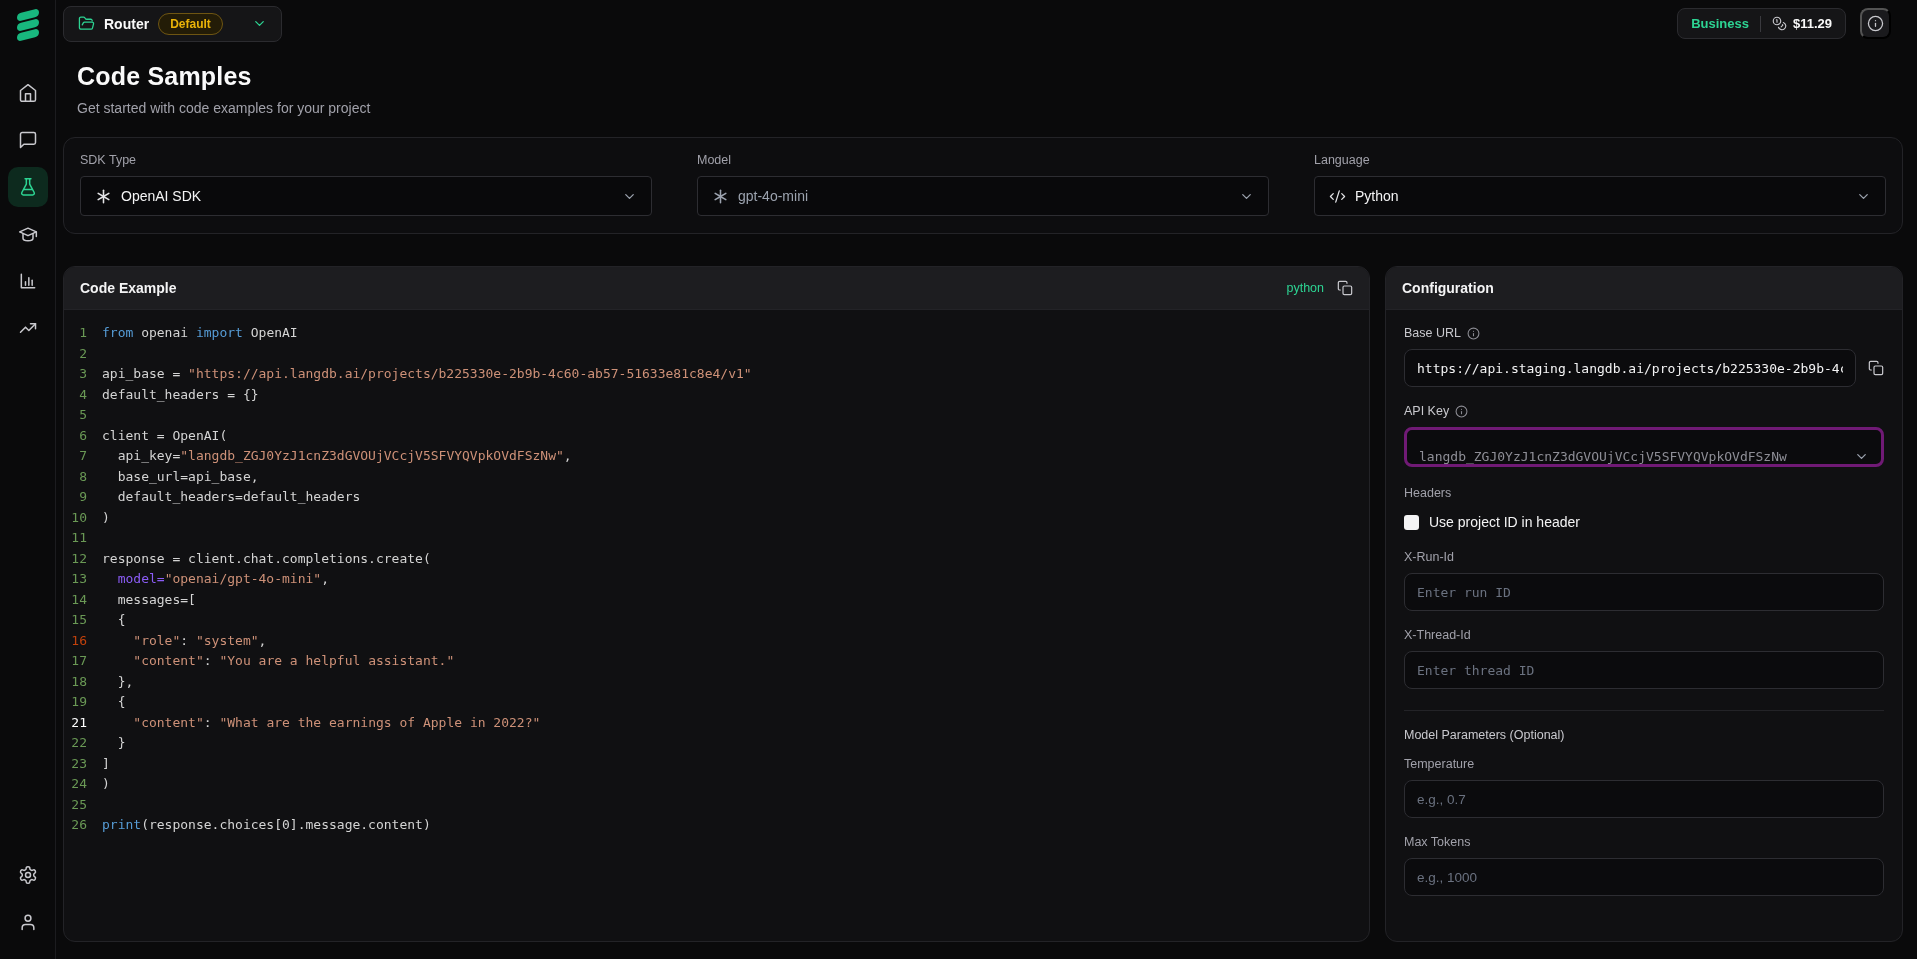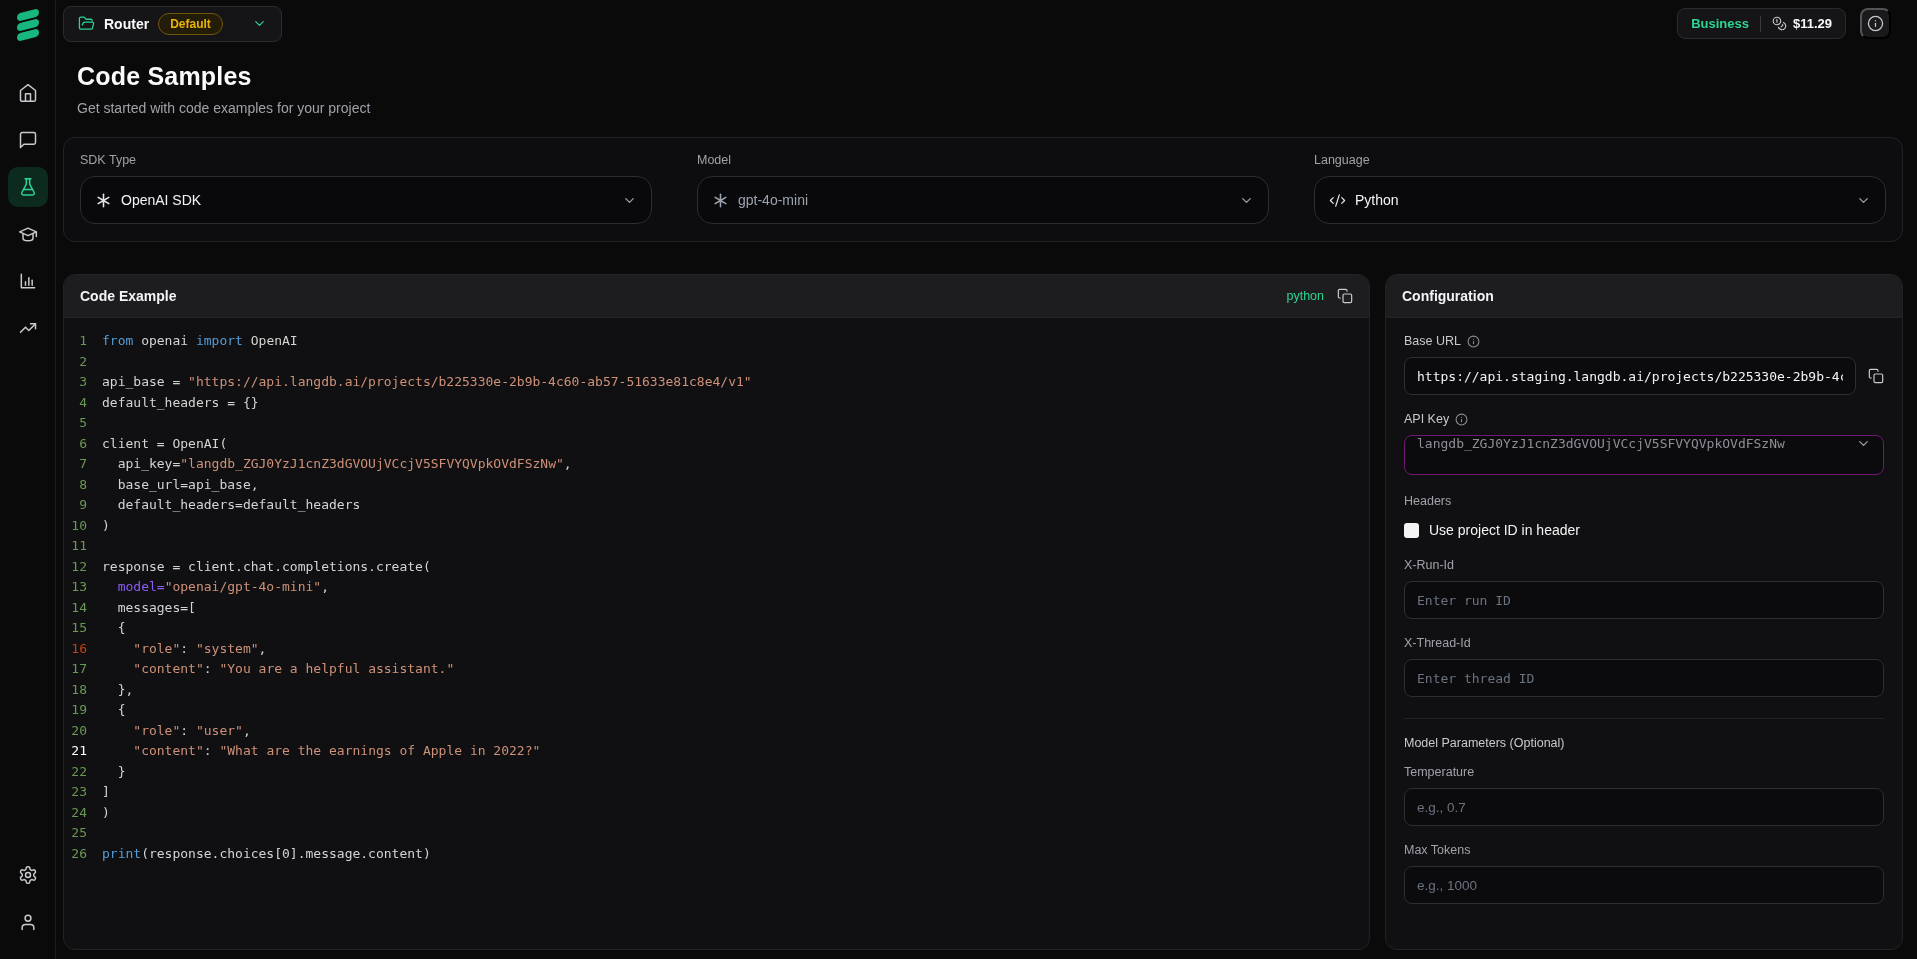--- a/index.html
+++ b/index.html
@@ -71,21 +71,21 @@
   .main { margin-left:56px; padding:13px 14px 0 7px; }
   .page-title { font-size:25px; font-weight:700; color:#fafafa; margin:2px 0 9px 14px; letter-spacing:.2px; }
   .page-subtitle { font-size:14px; color:#a1a1aa; margin:0 0 21px 14px; }
 
   .filters {
     border:1px solid #232327; border-radius:12px; background:#0d0d0f;
     padding:15px 16px 17px; display:grid; grid-template-columns:1fr 1fr 1fr; gap:45px;
   }
   .field-label { font-size:12.5px; color:#a1a1aa; margin-bottom:9px; }
   .select {
-    height:48px; background:#09090b; border:1px solid #2d2d32; border-radius:15px;
+    height:40px; background:#09090b; border:1px solid #2d2d32; border-radius:4px;
     display:flex; align-items:center; gap:9px; padding:0 14px; cursor:pointer;
   }
   .select .sel-icon { width:17px; height:17px; color:#e4e4e7; flex:none; }
   .select .sel-text { font-size:14px; color:#f4f4f5; }
   .select .sel-text.dim { color:#9ca3af; }
   .select .sel-chevron { margin-left:auto; color:#9ca3af; }
   .select .sel-chevron svg { width:15px; height:15px; }
 
   
   .panels { display:flex; gap:15px; margin-top:32px; height:676px; }
@@ -117,22 +117,22 @@
   .cfg-label svg { width:13px; height:13px; color:#8b8b92; }
   .input-row { display:flex; align-items:center; gap:12px; margin-bottom:17px; }
   .text-input {
     flex:1; height:38px; background:#0b0b0d; border:1px solid #2d2d32; border-radius:8px;
     padding:0 12px; color:#f4f4f5; font-family:"DejaVu Sans Mono", monospace; font-size:13px;
     outline:none; min-width:0;
   }
   .text-input.sans { font-family:"Liberation Sans", sans-serif; font-size:13.5px; }
   .text-input::placeholder { color:#6b7280; opacity:1; }
   .key-select {
-    flex:1; height:40px; background:#0b0b0d; border:1px solid #701a75; border-radius:8px;
-    display:flex; align-items:flex-start; padding:0 12px; cursor:pointer; min-width:0;
+    flex:1; height:40px; background:#0b0b0d; border:3px solid #701a75; border-radius:8px;
+    display:flex; align-items:flex-end; padding:0 12px; cursor:pointer; min-width:0;
   }
   .key-select .key-text {
     color:#8e8e96; font-family:"DejaVu Sans Mono", monospace; font-size:13px;
     overflow:hidden; white-space:nowrap;
   }
   .key-select .sel-chevron { margin-left:auto; color:#9ca3af; }
   .key-select .sel-chevron svg { width:15px; height:15px; }
   .checkbox-row { display:flex; align-items:center; gap:10px; margin:14px 0 20px; cursor:pointer; }
   .checkbox { width:15px; height:15px; background:#f4f4f5; border-radius:3px; flex:none; }
   .checkbox-label { font-size:14px; color:#f4f4f5; }
@@ -426,24 +426,20 @@
           </div>
           <div class="code-line">
             <span class="ln" style="color: rgb(106, 153, 85);">18</span>
             <span class="lc"><span style="color: rgb(212, 212, 212);">  },</span></span>
           </div>
           <div class="code-line">
             <span class="ln" style="color: rgb(106, 153, 85);">19</span>
             <span class="lc"><span style="color: rgb(212, 212, 212);">  {</span></span>
           </div>
           <div class="code-line">
-            <span class="ln" style="color: rgb(106, 153, 85);">20</span>
-            <span class="lc"><span style="color: rgb(212, 212, 212);">    </span><span style="color: rgb(206, 145, 120);">"role"</span><span style="color: rgb(212, 212, 212);">: </span><span style="color: rgb(206, 145, 120);">"user"</span><span style="color: rgb(212, 212, 212);">,</span></span>
-          </div>
-          <div class="code-line">
             <span class="ln" style="color: #ffffff;">21</span>
             <span class="lc"><span style="color: rgb(212, 212, 212);">    </span><span style="color: rgb(206, 145, 120);">"content"</span><span style="color: rgb(212, 212, 212);">: </span><span style="color: rgb(206, 145, 120);">"What are the earnings of Apple in 2022?"</span></span>
           </div>
           <div class="code-line">
             <span class="ln" style="color: rgb(106, 153, 85);">22</span>
             <span class="lc"><span style="color: rgb(212, 212, 212);">  }</span></span>
           </div>
           <div class="code-line">
             <span class="ln" style="color: rgb(106, 153, 85);">23</span>
             <span class="lc"><span style="color: rgb(212, 212, 212);">]</span></span>

